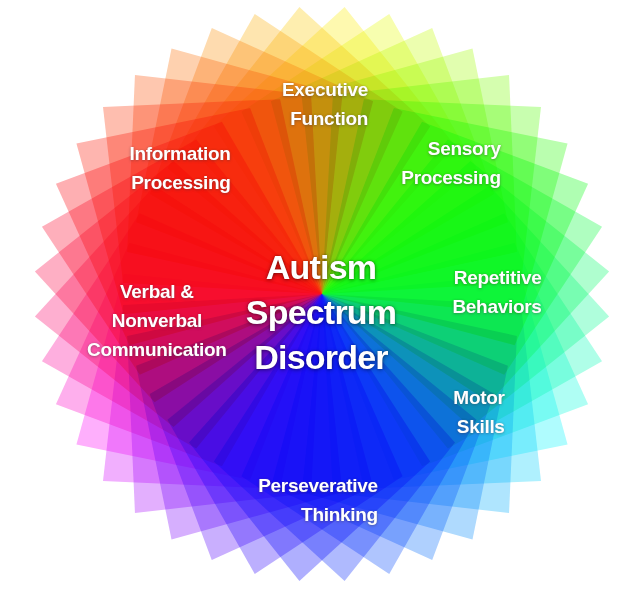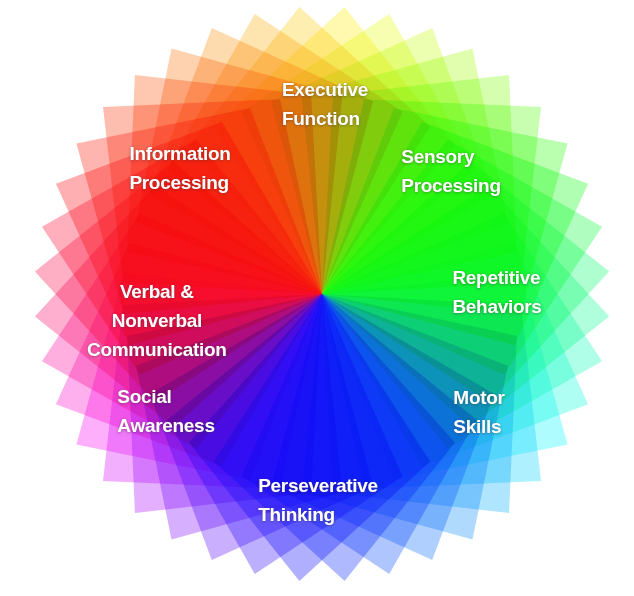--- a/index.html
+++ b/index.html
@@ -4,27 +4,27 @@
 <style>
   html,body{margin:0;padding:0;background:#ffffff;}
   .stage{
     position:relative;width:634px;height:596px;background:#ffffff;
     overflow:hidden;isolation:isolate;
     font-family:"Liberation Sans","DejaVu Sans",sans-serif;
   }
   .flower-svg{position:absolute;left:0;top:0;filter:blur(0.5px);}
   .label{
     position:absolute;transform:translate(-50%,-50%);
-    text-align:left;color:#ffffff;font-weight:bold;
+    text-align:right;color:#ffffff;font-weight:bold;
     font-size:19px;line-height:29px;letter-spacing:-0.3px;
     white-space:pre-line;
     text-shadow:0 1px 3px rgba(70,60,70,0.40),0 0 2px rgba(90,70,80,0.25);
   }
   .label-executive{left:325px;top:104px;}
-  .label-sensory{left:451px;top:163px;margin-top:8px;}
+  .label-sensory{left:451px;top:163px;}
   .label-repetitive{left:497px;top:292px;}
   .label-motor{left:479px;top:412px;}
   .label-perseverative{left:318px;top:500px;}
   .label-social{left:166px;top:411px;}
   .label-verbal{left:87px;top:320px;transform:translateY(-50%);text-align:center;}
   .label-information{left:180px;top:168px;}
   .center-title{
     position:absolute;left:321px;top:312px;transform:translate(-50%,-50%);
     text-align:center;color:#ffffff;font-weight:bold;
     font-size:34px;line-height:45px;letter-spacing:-0.8px;
@@ -91,21 +91,22 @@
 
   <div class="label label-repetitive">Repetitive
 Behaviors</div>
 
   <div class="label label-perseverative">Perseverative
 Thinking</div>
 
   <div class="label label-motor">Motor
 Skills</div>
 
-  <div class="label label-social">Social
-Awareness</div>
 
   <div class="label label-verbal">Verbal &amp;
 Nonverbal
 Communication</div>
 
+  <div class="center-title">Autism
+Spectrum
+Disorder</div>
 
 </div>
 
 </body></html>

